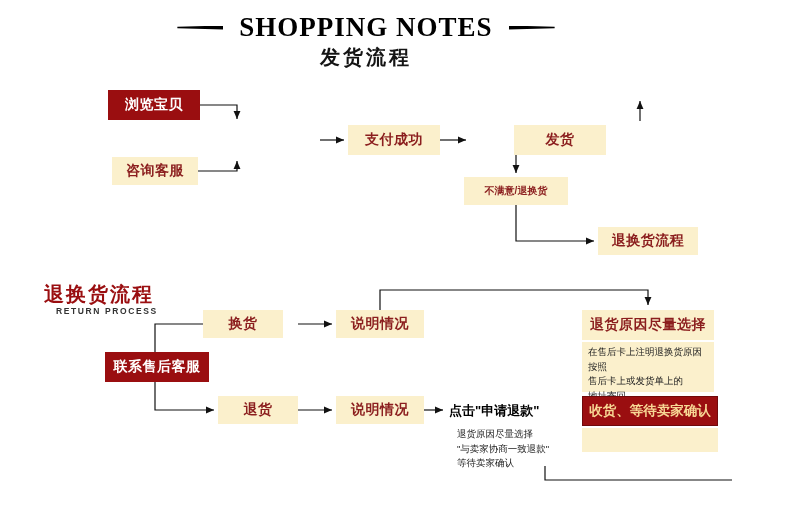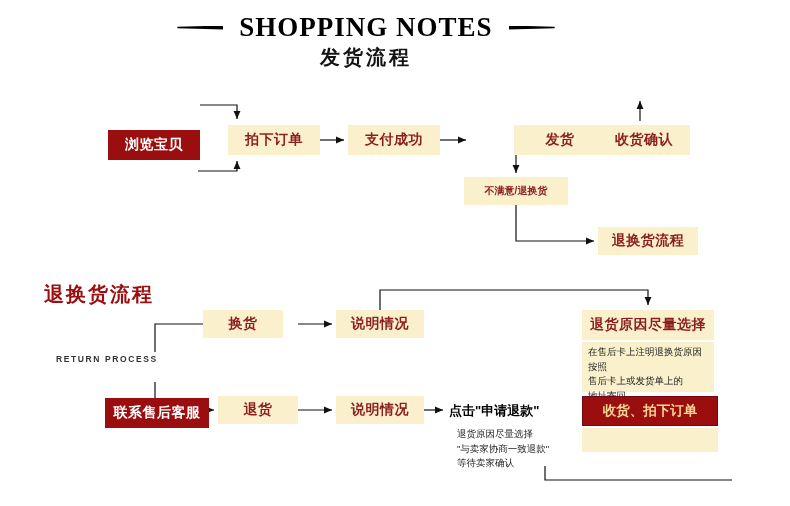--- a/index.html
+++ b/index.html
@@ -17,21 +17,21 @@
   .main-title { font-family:"Liberation Serif", serif; font-size:27px; font-weight:bold;
                 letter-spacing:1px; color:#000; }
   .rule { width:46px; height:4px; background:#000; }
   .rule.left  { clip-path: polygon(0 30%, 100% 0, 100% 100%, 0 70%); }
   .rule.right { clip-path: polygon(0 0, 100% 30%, 100% 70%, 0 100%); }
   .section-title { position:absolute; top:44px; left:0; width:100%; text-align:center;
                    font-size:20px; font-weight:bold; color:#141414; letter-spacing:3px; z-index:2; }
   .return-title { position:absolute; left:44px; top:281px; font-size:20px; font-weight:bold;
                   color:var(--dark-red); letter-spacing:2px; z-index:2; }
   .return-subtitle { position:absolute; left:56px; top:306px; font-size:8.5px; font-weight:bold;
-                     color:#333; letter-spacing:1.6px; z-index:2;margin-top:48px; }
+                     color:#333; letter-spacing:1.6px; z-index:2; }
   .note { position:absolute; font-size:9.5px; line-height:1.55; color:#1a1a1a;
           white-space:pre-line; z-index:2; }
   .note.boxed { background:var(--cream); padding:3px 6px; color:#222; }
   .click-label { position:absolute; font-size:13px; font-weight:bold; color:#000; z-index:2; }
 </style>
 </head>
 <body>
 
 <div class="canvas">
 
@@ -60,42 +60,41 @@
     </g>
   </svg>
 
   <div class="title-row">
     <span class="rule left"></span>
     <span class="main-title">SHOPPING NOTES</span>
     <span class="rule right"></span>
   </div>
   <div class="section-title">发货流程</div>
 
-  <div class="box dark" style="left:108px; top:90px;  width:92px;  height:30px;margin-top:40px;">浏览宝贝</div>
-  <div class="box cream" style="left:228px; top:125px; width:92px;  height:30px;">拍下订单</div>
+  <div class="box dark" style="left:108px; top:90px;  width:92px;  height:30px;">浏览宝贝</div>
+  <div class="box cream" style="left:112px; top:157px; width:86px;  height:28px;">咨询客服</div>
   <div class="box cream" style="left:348px; top:125px; width:92px;  height:30px;">支付成功</div>
   <div class="box cream" style="left:470px; top:125px; width:92px;  height:30px;margin-left:44px;">发货</div>
-  <div class="box cream" style="left:598px; top:125px; width:92px;  height:30px;">收货确认</div>
   <div class="box cream" style="left:464px; top:177px; width:104px; height:28px; font-size:10px; letter-spacing:0;">不满意/退换货</div>
   <div class="box cream" style="left:598px; top:227px; width:100px; height:28px;">退换货流程</div>
 
   <div class="return-title">退换货流程</div>
   <div class="return-subtitle">RETURN PROCESS</div>
 
-  <div class="box dark" style="left:105px; top:352px; width:104px; height:30px;margin-top:46px;">联系售后客服</div>
+  <div class="box dark" style="left:105px; top:352px; width:104px; height:30px;">联系售后客服</div>
   <div class="box cream" style="left:203px; top:310px; width:80px;  height:28px;text-align:right;">换货</div>
   <div class="box cream" style="left:336px; top:310px; width:88px;  height:28px;">说明情况</div>
   <div class="box cream" style="left:218px; top:396px; width:80px;  height:28px;">退货</div>
   <div class="box cream" style="left:336px; top:396px; width:88px;  height:28px;">说明情况</div>
 
   <div class="click-label" style="left:449px; top:402px;">点击"申请退款"</div>
   <div class="note" style="left:457px; top:427px; width:125px;">退货原因尽量选择
 "与卖家协商一致退款"
 等待卖家确认</div>
 
   <div class="box cream" style="left:582px; top:310px; width:132px; height:30px;">退货原因尽量选择</div>
   <div class="note boxed" style="left:582px; top:342px; width:132px; height:50px;">在售后卡上注明退换货原因按照
 售后卡上或发货单上的
 地址寄回</div>
-  <div class="box dark process" style="left:582px; top:396px; width:136px; height:30px; font-size:13.5px; letter-spacing:0;">收货、拍下订单</div>
+  <div class="box dark process" style="left:582px; top:396px; width:136px; height:30px; font-size:13.5px; letter-spacing:0;">收货、等待卖家确认</div>
   <div class="box cream" style="left:582px; top:428px; width:136px; height:24px;"></div>
 
 </div>
 
 </body></html>

